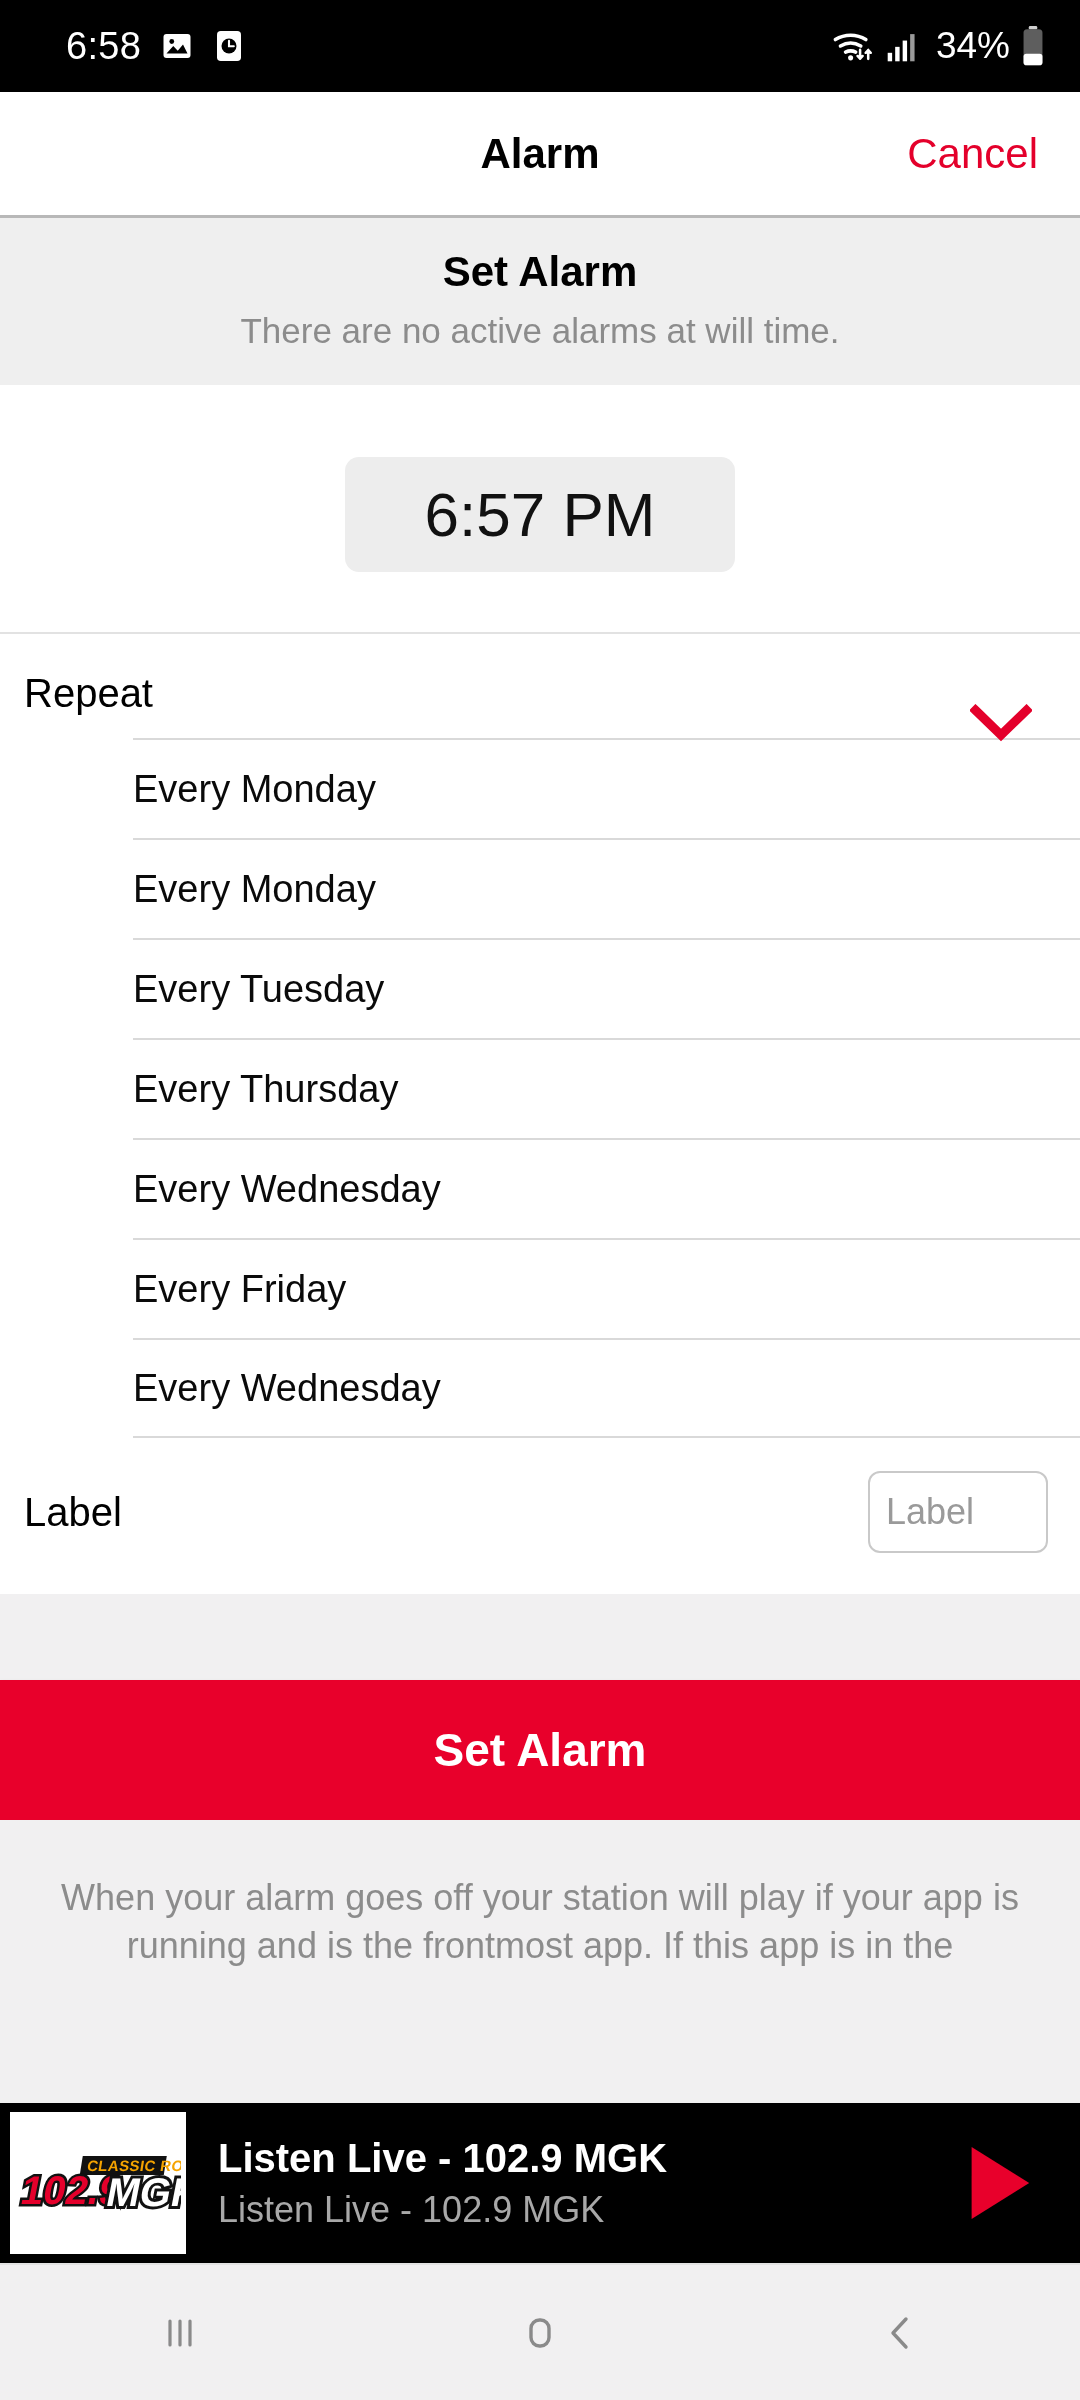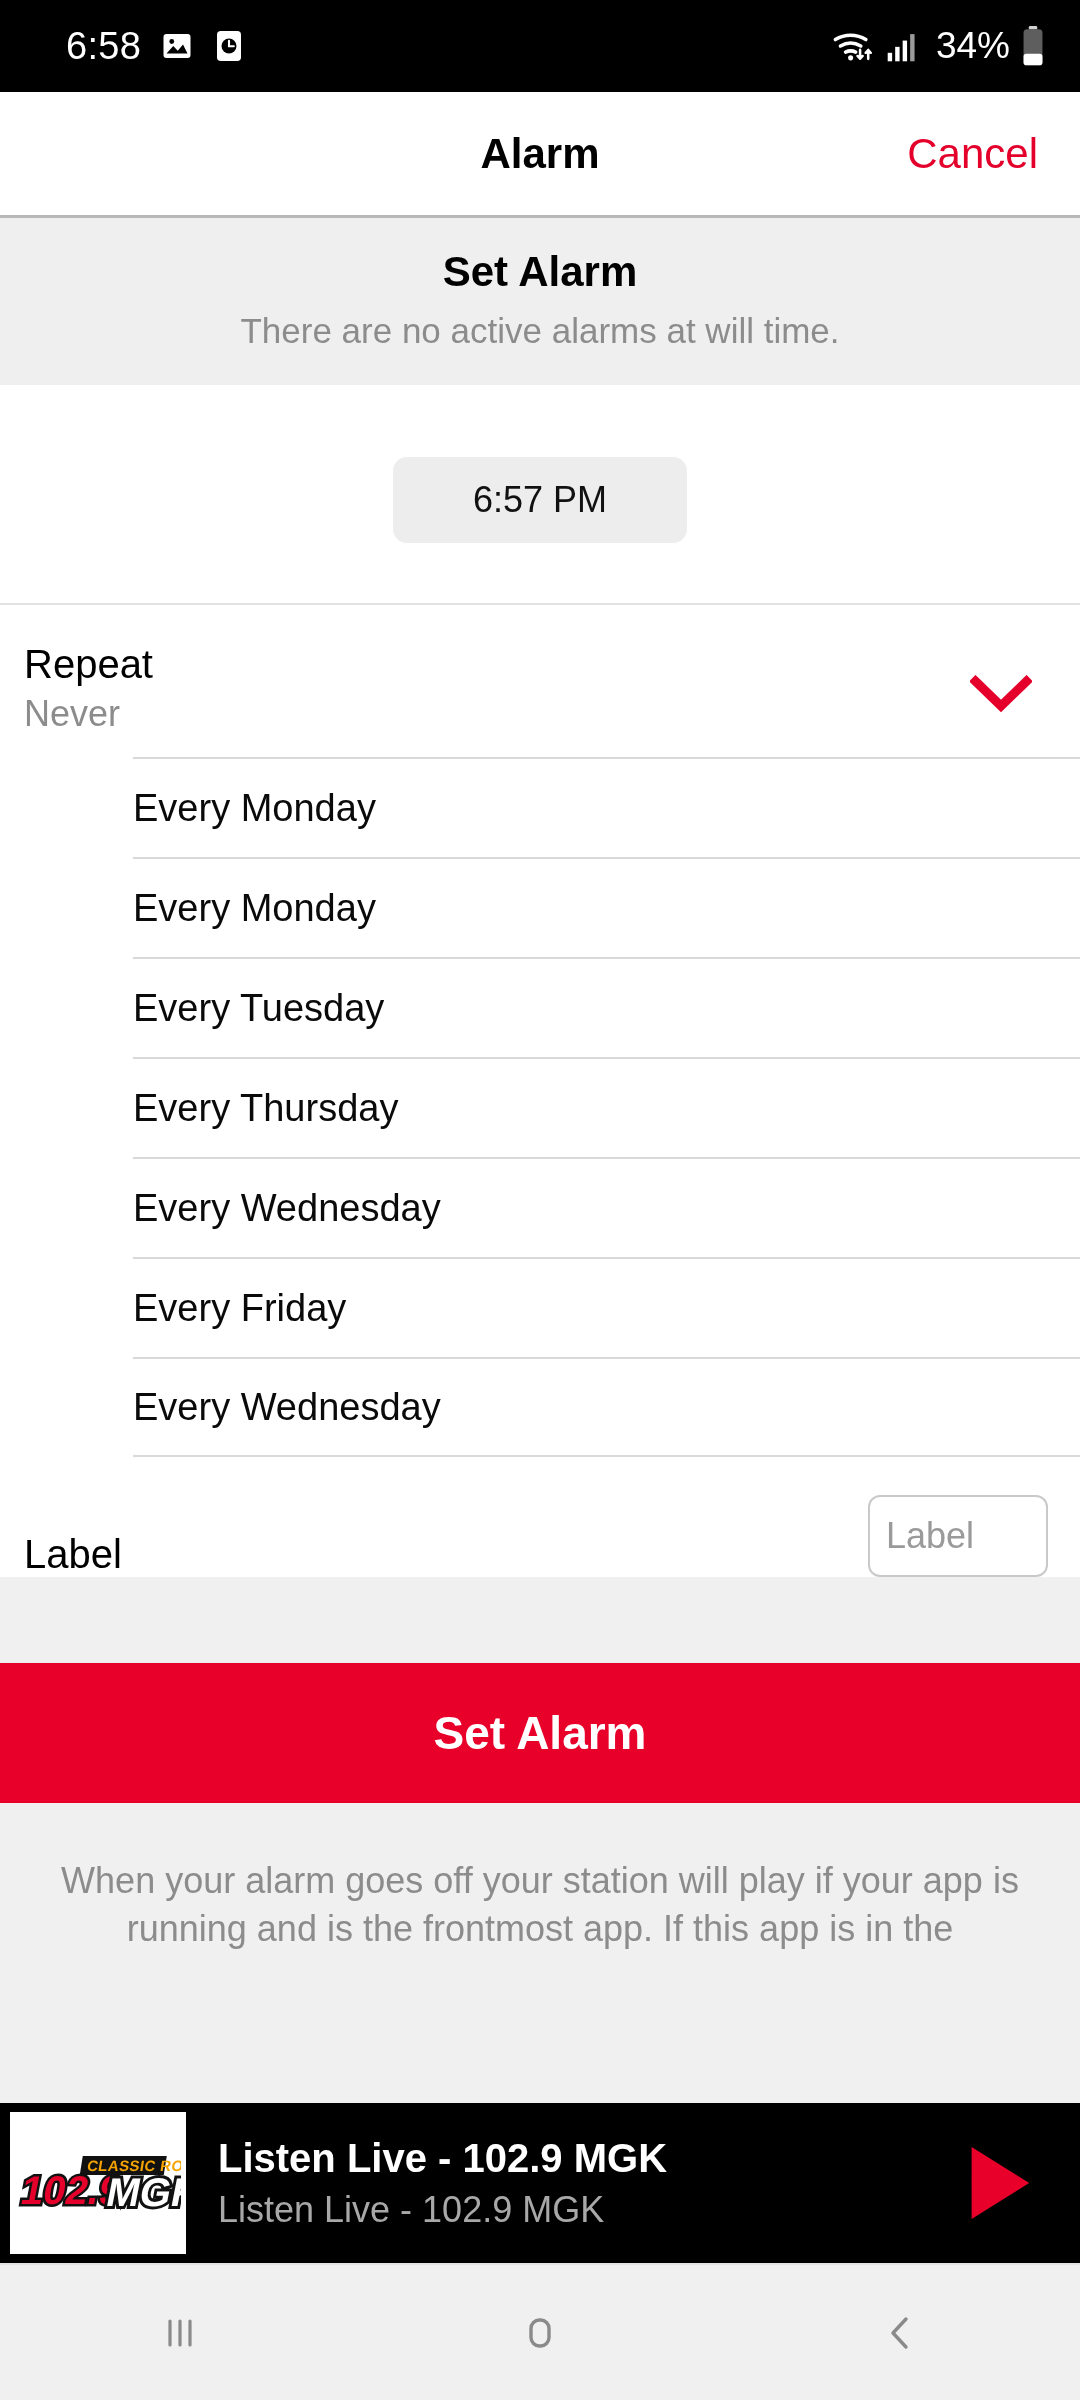--- a/index.html
+++ b/index.html
@@ -51,21 +51,21 @@
 
   
   .time-wrap {
     flex:0 0 auto; background:#ffffff;
     display:flex; align-items:center; justify-content:center;
     padding:72px 0 60px;
     border-bottom:2px solid #e2e2e2;
   }
   .time-pill {
     background:#ededed; border-radius:14px;
-    padding:22px 80px; font-size:36px; color:#111;
+    padding:22px 80px; font-size:62px; color:#111;
   }
 
   
   .repeat-row {
     position:relative; flex:0 0 auto; background:#fff;
     padding:24px 24px 22px 24px;
     margin-top:12px;
   }
   .repeat-title { font-size:40px; color:#000; line-height:1.15; }
   .repeat-value { font-size:36px; color:#8c8c8c; margin-top:6px; }
@@ -77,22 +77,22 @@
   .day-row {
     height:100px; display:flex; align-items:center;
     font-size:38px; color:#0a0a0a;
     border-top:2px solid #d9d9d9;
   }
   .day-row:last-child { border-bottom:2px solid #d9d9d9; }
 
   
   .label-row {
     flex:0 0 auto; background:#fff;
-    height:120px; display:flex; align-items:flex-end;
-    justify-content:space-between; padding:0 32px 0 24px;
+    height:156px; display:flex; align-items:center;
+    justify-content:space-between; padding:0 32px 8px 24px;
   }
   .label-text { font-size:40px; color:#000; }
   .label-input {
     width:180px; height:82px; border:2px solid #c9c9c9; border-radius:12px;
     background:#fff; font-size:36px; color:#9a9a9a;
     padding:0 16px; font-family:"Liberation Sans", sans-serif;
     outline:none;
   }
   .label-input::placeholder { color:#9a9a9a; opacity:1; }
 
@@ -211,21 +211,20 @@
     <div class="banner-title">Set Alarm</div>
     <div class="banner-sub">There are no active alarms at will time.</div>
   </div>
 
   <div class="time-wrap">
     <div class="time-pill">6:57 PM</div>
   </div>
 
   <div class="repeat-row">
     <div class="repeat-title">Repeat</div>
-    <div class="repeat-value">Never</div>
     <span class="chevron">
       <svg width="62" height="40" viewBox="0 0 34 22">
         <path d="M3 3.5L17 17 31 3.5" stroke="#e4002b" stroke-width="5" fill="none" stroke-linecap="square"></path>
       </svg>
     </span>
   </div>
 
   <div class="days">
     <div class="day-row">Every Monday</div>
     <div class="day-row">Every Monday</div>

